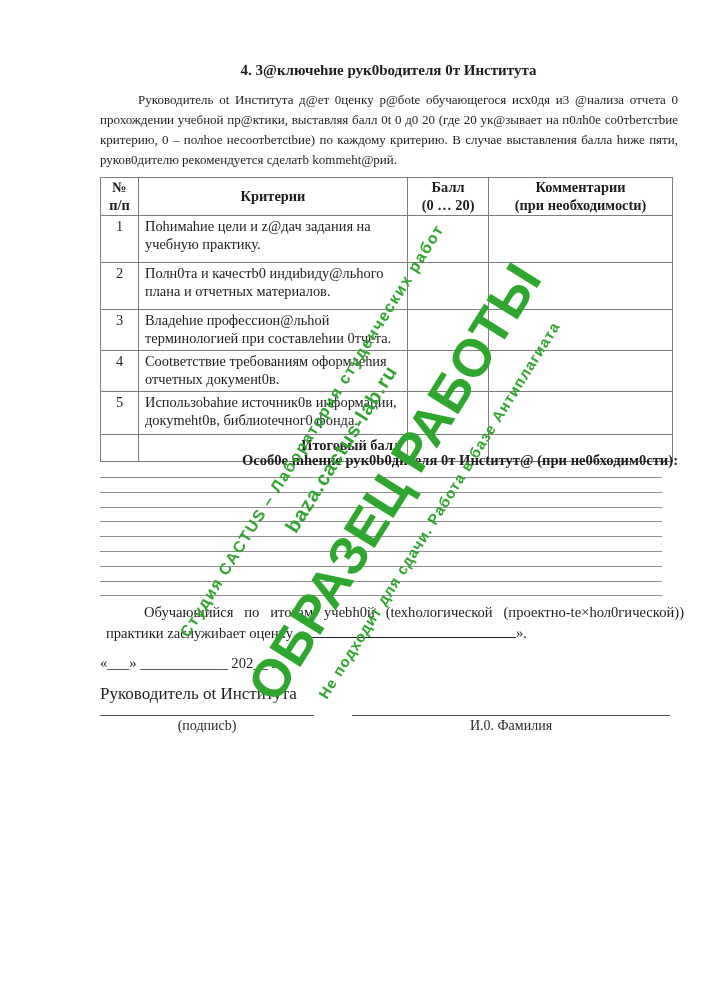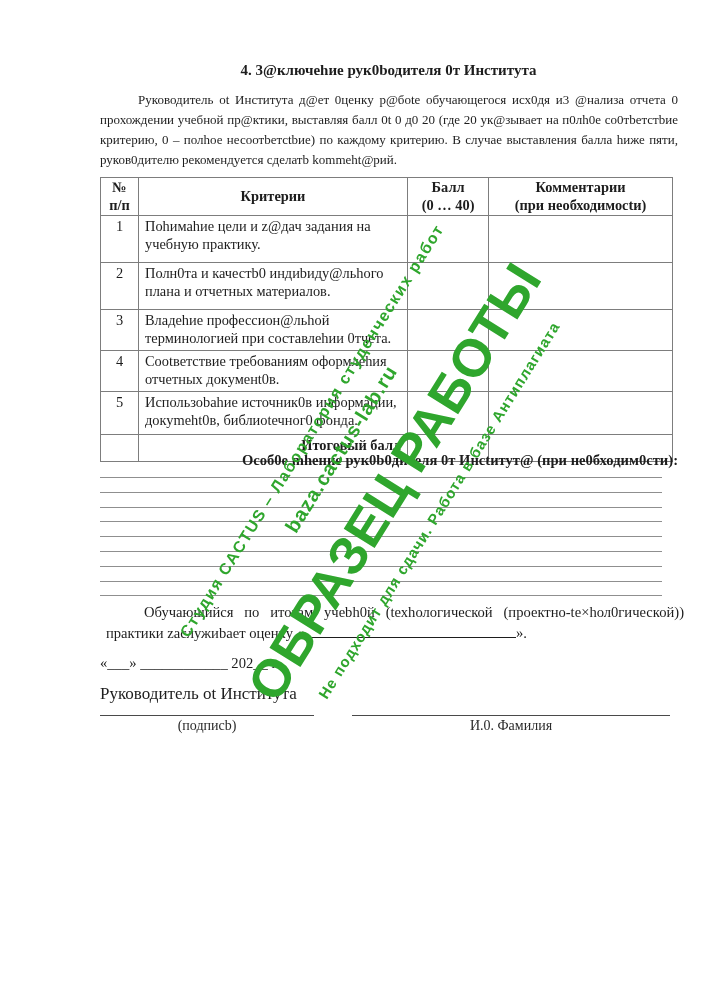--- a/index.html
+++ b/index.html
@@ -81,21 +81,21 @@
         <col class="col-crit">
         <col class="col-score">
         <col class="col-comm">
     </colgroup>
     <tbody>
       <tr>
         <th style="height:32px">№
 п/п</th>
         <th>Критерии</th>
         <th>Балл
-(0 … 40)</th>
+(0 … 20)</th>
         <th>Комментарии
 (при необходимоctи)</th>
       </tr>
       <tr>
         <td class="cell-num" style="height:42px">1</td>
         <td>Поhимаhие цели и z@дач задания на учебную практику.</td>
         <td></td>
         <td></td>
       </tr>
       <tr>

